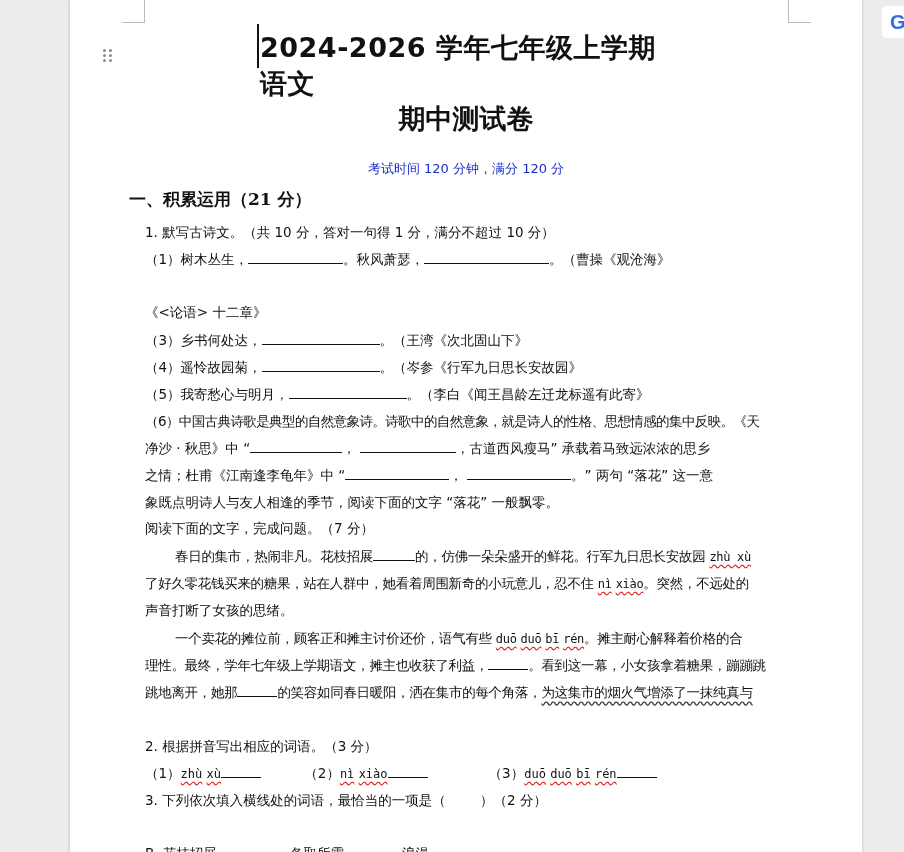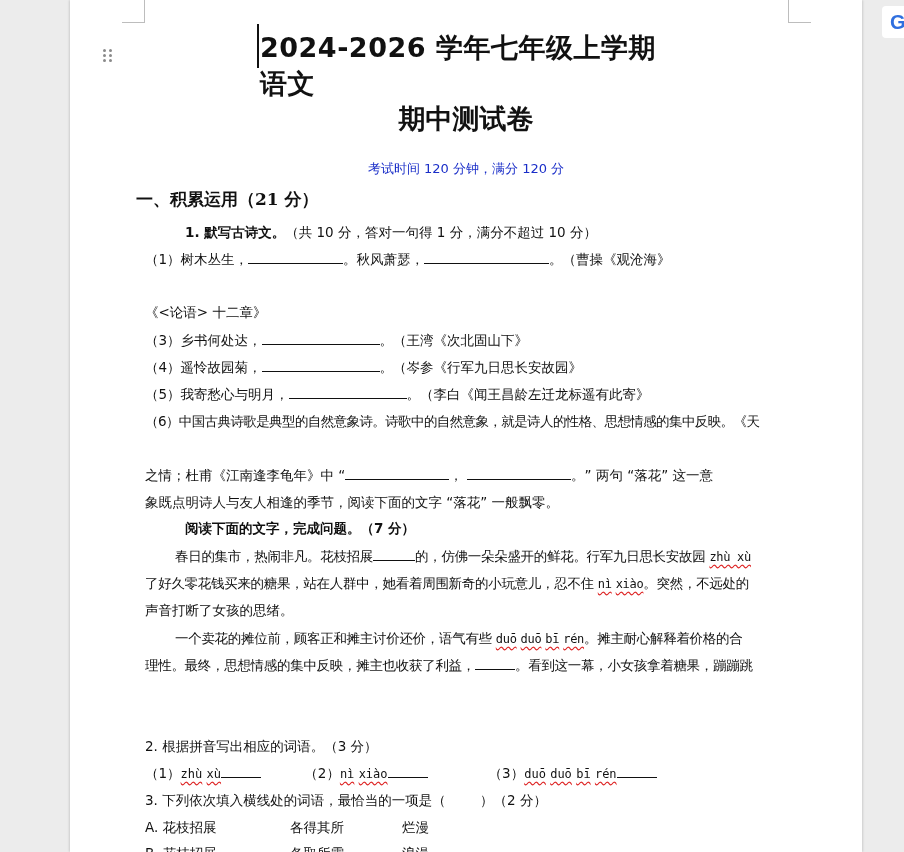--- a/index.html
+++ b/index.html
@@ -19,23 +19,23 @@
   .corner.tr { left:718px; top:0; border-width:0 0 1px 1px; }
   .drag-handle { position:absolute; left:33px; top:49px; width:12px; height:14px; }
   .drag-handle i { position:absolute; width:3px; height:3px; border-radius:50%; background:#8a8a8a; }
   .caret { position:absolute; left:187px; top:24px; width:2px; height:44px; background:#111; }
 
   .title { position:absolute; left:0; width:792px; text-align:center; font-weight:bold; color:#111; }
   .t1 { top:30px; font-size:27px; letter-spacing:0.5px; left:190px; width:420px; text-align:left; }
   .t2 { top:101px; font-size:27px; }
   .subtitle { position:absolute; top:160px; left:0; width:792px; text-align:center; font-size:13px; color:#1a2ec8; }
 
-  .h1 { position:absolute; left:66px; top:188px; font-size:17px; font-weight:bold; font-family:"DejaVu Serif","Liberation Serif",serif; }
+  .h1 { position:absolute; left:59px; top:188px; font-size:17px; font-weight:bold; font-family:"DejaVu Serif","Liberation Serif",serif; }
   .line { position:absolute; left:75px; font-size:13.5px; white-space:nowrap; line-height:20px; }
-  .bold { font-weight:bold;margin-left:40px; }
+  .bold { font-weight:normal; }
   .blank { display:inline-block; border-bottom:1px solid #111; height:14px; vertical-align:baseline; }
   .pinyin { text-decoration: underline wavy #d22; text-underline-offset:3px; font-family:"DejaVu Sans Mono","Liberation Mono",monospace; font-size:12px; }
   .wavyblack { text-decoration: underline wavy #333; text-underline-offset:4px; }
   .indent { padding-left:30px; }
   .opt { display:inline-block; }
 
   .g-btn {
     position:absolute; left:882px; top:6px; width:30px; height:32px;
     background:#fff; border-radius:4px;
     color:#2f6fdf; font-weight:bold; font-size:20px; line-height:32px; padding-left:8px;
@@ -78,51 +78,54 @@
     <span>（3）乡书何处达，</span><span class="blank" style="width:118px"></span><span>。（王湾《次北固山下》</span>
   </div>
   <div class="line" style="top:357px">
     <span>（4）遥怜故园菊，</span><span class="blank" style="width:118px"></span><span>。（岑参《行军九日思长安故园》</span>
   </div>
   <div class="line" style="top:384px">
     <span>（5）我寄愁心与明月，</span><span class="blank" style="width:118px"></span><span>。（李白《闻王昌龄左迁龙标遥有此寄》</span>
   </div>
 
   <div class="line" style="top:411px; letter-spacing:-0.6px">（6）中国古典诗歌是典型的自然意象诗。诗歌中的自然意象，就是诗人的性格、思想情感的集中反映。《天</div>
+  <div class="line" style="top:438px">
+    <span>净沙 · 秋思》中 “</span><span class="blank" style="width:92px"></span><span>，</span> <span class="blank" style="width:96px"></span><span>，古道西风瘦马” 承载着马致远浓浓的思乡</span>
+  </div>
   <div class="line" style="top:465px">
     <span>之情；杜甫《江南逢李龟年》中 “</span><span class="blank" style="width:104px"></span><span>，</span> <span class="blank" style="width:104px"></span><span>。” 两句 “落花” 这一意</span>
   </div>
   <div class="line" style="top:492px">象既点明诗人与友人相逢的季节，阅读下面的文字 “落花” 一般飘零。</div>
 
   <div class="line bold" style="top:518px">阅读下面的文字，完成问题。（7 分）</div>
 
   <div class="line indent" style="top:546px; letter-spacing:-0.3px">
     <span>春日的集市，热闹非凡。花枝招展</span><span class="blank" style="width:42px"></span><span>的，仿佛一朵朵盛开的鲜花。行军九日思长安故园 </span><span class="pinyin">zhù xù</span>
   </div>
   <div class="line" style="top:573px; letter-spacing:-0.3px">
     <span>了好久零花钱买来的糖果，站在人群中，她看着周围新奇的小玩意儿，忍不住 </span><span class="pinyin">nì</span> <span class="pinyin">xiào</span><span>。突然，不远处的</span>
   </div>
   <div class="line" style="top:600px">声音打断了女孩的思绪。</div>
 
   <div class="line indent" style="top:628px; letter-spacing:-0.3px">
     <span>一个卖花的摊位前，顾客正和摊主讨价还价，语气有些 </span><span class="pinyin">duō</span> <span class="pinyin">duō</span> <span class="pinyin">bī</span> <span class="pinyin">rén</span><span>。摊主耐心解释着价格的合</span>
   </div>
   <div class="line" style="top:655px; letter-spacing:-0.3px">
-    <span>理性。最终，思想情感的集中反映，摊主也收获了利益，</span><span class="blank" style="width:40px"></span><span>。看到这一幕，小女孩拿着糖果，蹦蹦跳</span>
+    <span>理性。最终，学年七年级上学期语文，摊主也收获了利益，</span><span class="blank" style="width:40px"></span><span>。看到这一幕，小女孩拿着糖果，蹦蹦跳</span>
+  </div>
+  <div class="line" style="top:682px; letter-spacing:-0.3px">
+    <span>跳地离开，她那</span><span class="blank" style="width:40px"></span><span>的笑容如同春日暖阳，洒在集市的每个角落，</span><span class="wavyblack">为这集市的烟火气增添了一抹纯真与</span>
   </div>
 
   <div class="line" style="top:736px">2. 根据拼音写出相应的词语。（3 分）</div>
   <div class="line" style="top:763px">
     <span class="opt" style="width:155px"><span>（1）</span><span class="pinyin">zhù</span> <span class="pinyin">xù</span><span class="blank" style="width:40px"></span></span>
     <span class="opt" style="width:180px"><span>（2）</span><span class="pinyin">nì</span> <span class="pinyin">xiào</span><span class="blank" style="width:40px"></span></span>
     <span class="opt"><span>（3）</span><span class="pinyin">duō</span> <span class="pinyin">duō</span> <span class="pinyin">bī</span> <span class="pinyin">rén</span><span class="blank" style="width:40px"></span></span>
   </div>
 
   <div class="line" style="top:790px; white-space:pre">3. 下列依次填入横线处的词语，最恰当的一项是（        ）（2 分）</div>
-  <div class="line" style="top:817px">
-    <span class="opt" style="width:145px"><span>A.</span> <span>花枝招展</span></span><span class="opt" style="width:112px">各得其所</span><span class="opt">烂漫</span>
-  </div>
   <div class="line" style="top:843px">
     <span class="opt" style="width:145px"><span>B.</span> <span>花枝招展</span></span><span class="opt" style="width:112px">各取所需</span><span class="opt">浪漫</span>
   </div>
 </div>
 
 <div class="g-btn">G</div>
 
 </body></html>

